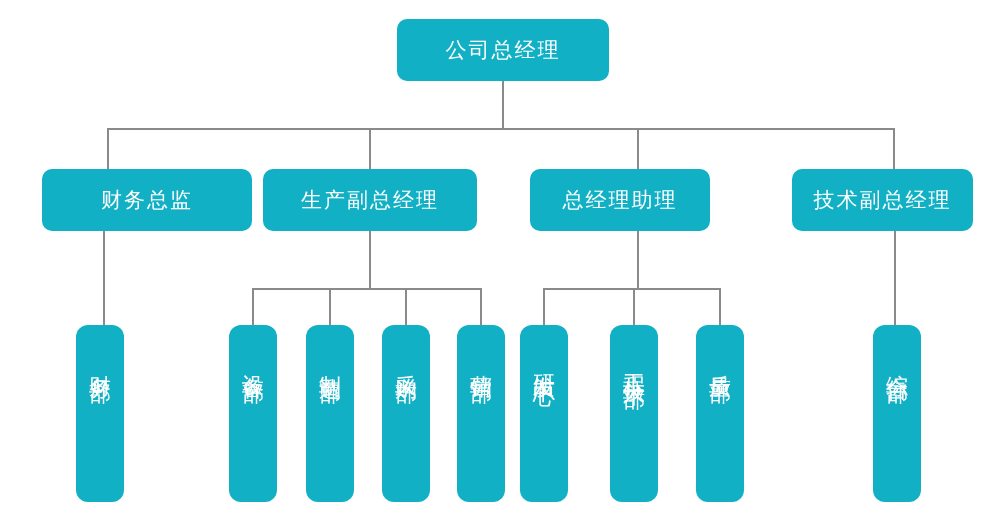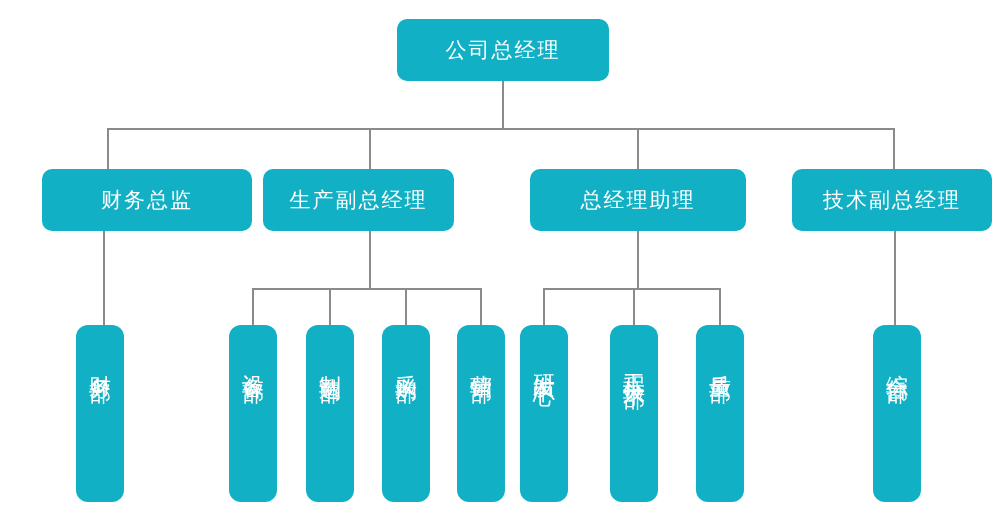--- a/index.html
+++ b/index.html
@@ -16,23 +16,23 @@
   .v-node{
     top:325px;width:48px;height:177px;border-radius:12px;
     align-items:flex-start;padding-top:32px;font-size:22px;
   }
   .v-node .vtxt{writing-mode:vertical-rl;text-orientation:upright;letter-spacing:3px;line-height:1;}
   .line{position:absolute;background:#8a8a8a;}
 
   
   .n-root{left:397px;top:19px;width:212px;}
   .n-b0{left:3px;top:169px;width:210px;margin-left:39px;}
-  .n-b1{left:263px;top:169px;width:191px;}
-  .n-b2{left:530px;top:169px;width:216px;}
-  .n-b3{left:792px;top:169px;width:200px;}
+  .n-b1{left:263px;top:169px;width:214px;}
+  .n-b2{left:530px;top:169px;width:180px;}
+  .n-b3{left:792px;top:169px;width:181px;}
   .n-l0{left:76px;}
   .n-l1{left:229px;}
   .n-l2{left:306px;}
   .n-l3{left:382px;}
   .n-l4{left:457px;}
   .n-l5{left:520px;}
   .n-l6{left:610px;}
   .n-l7{left:696px;}
   .n-l8{left:873px;}
 

